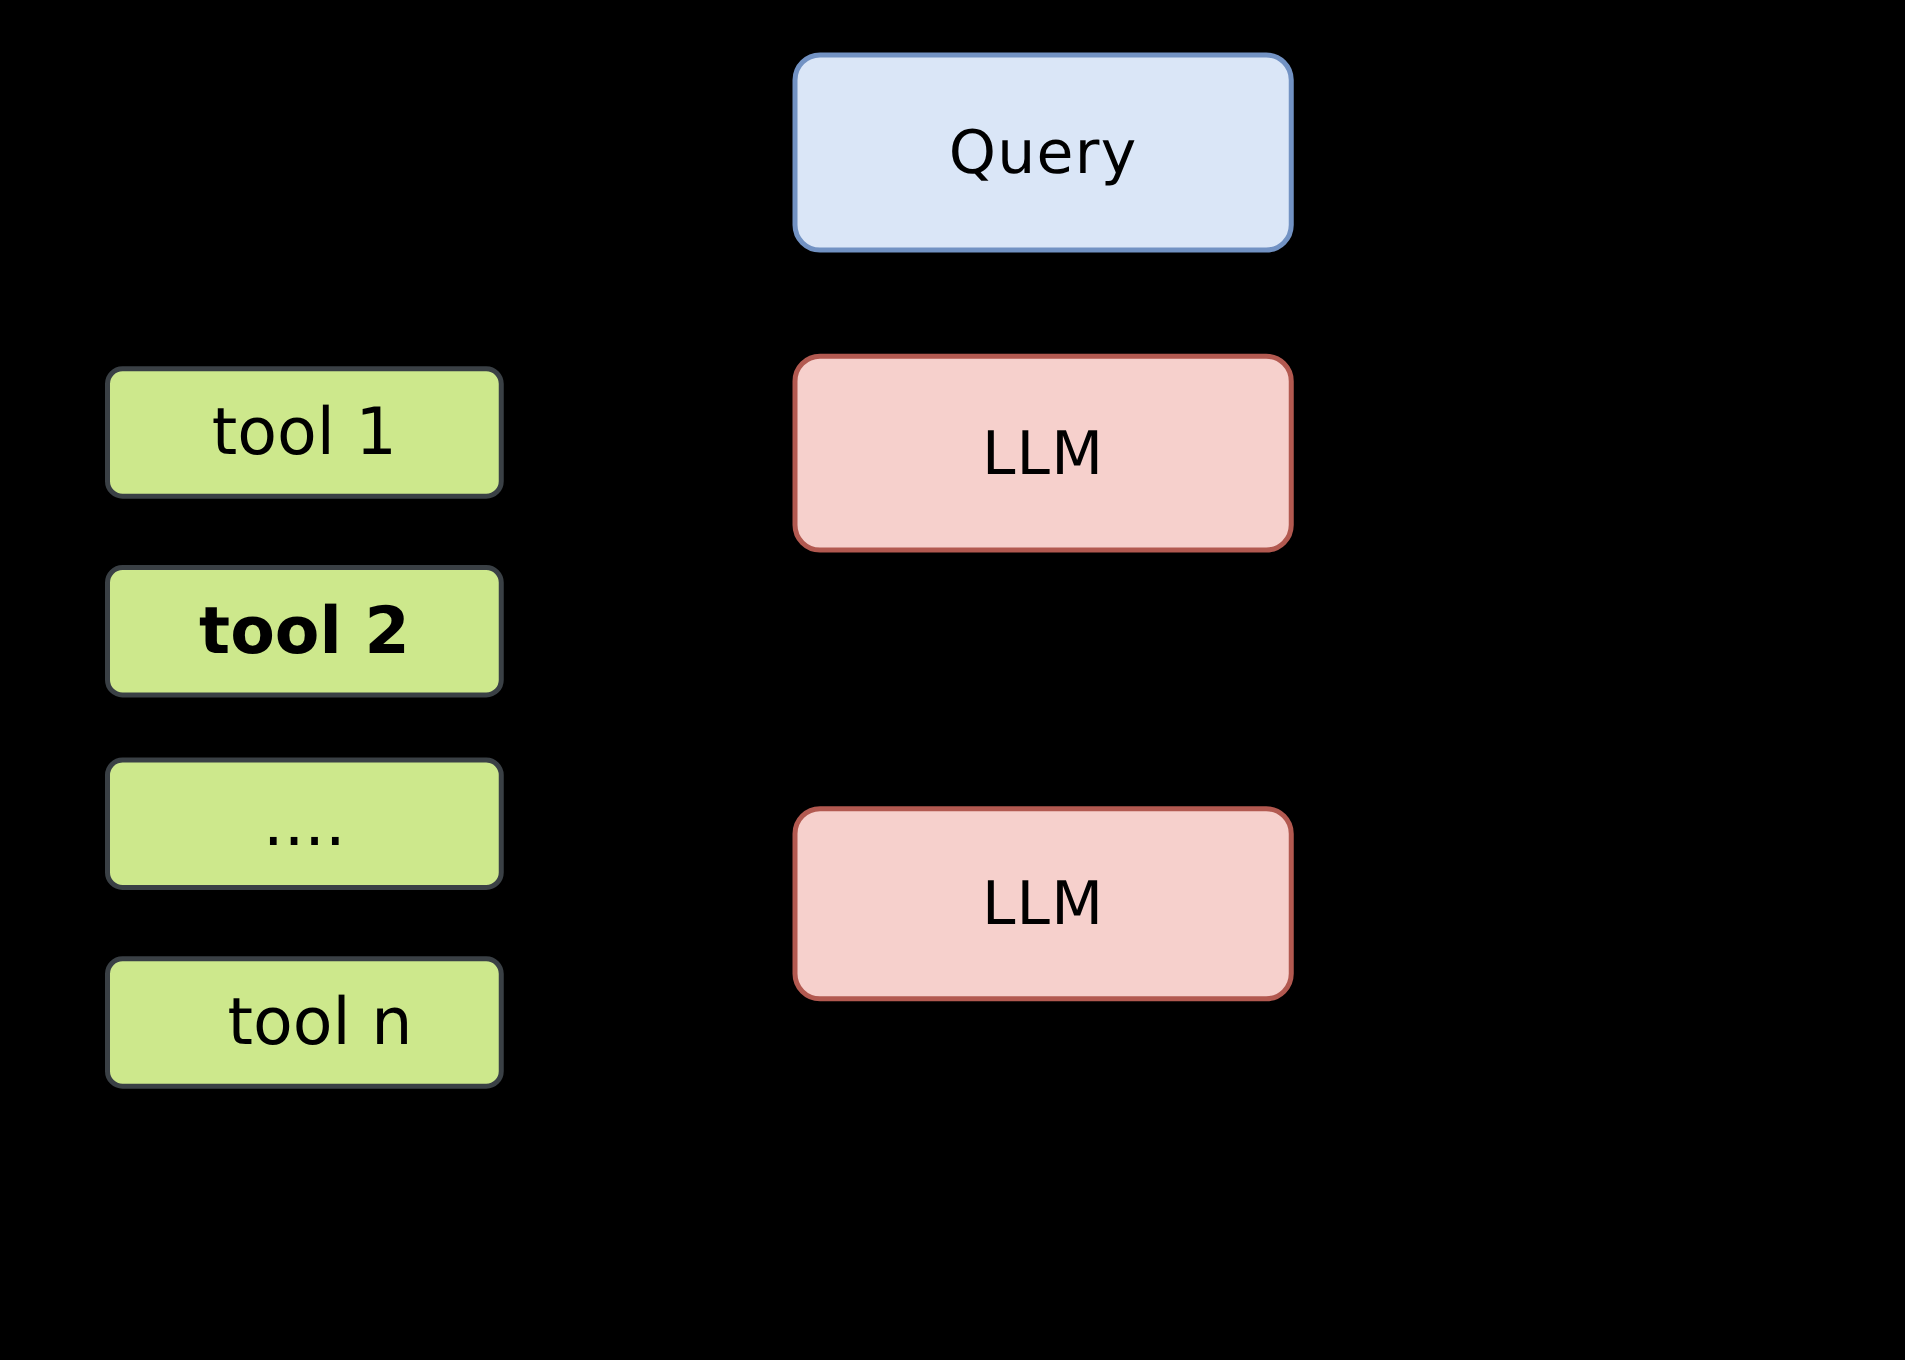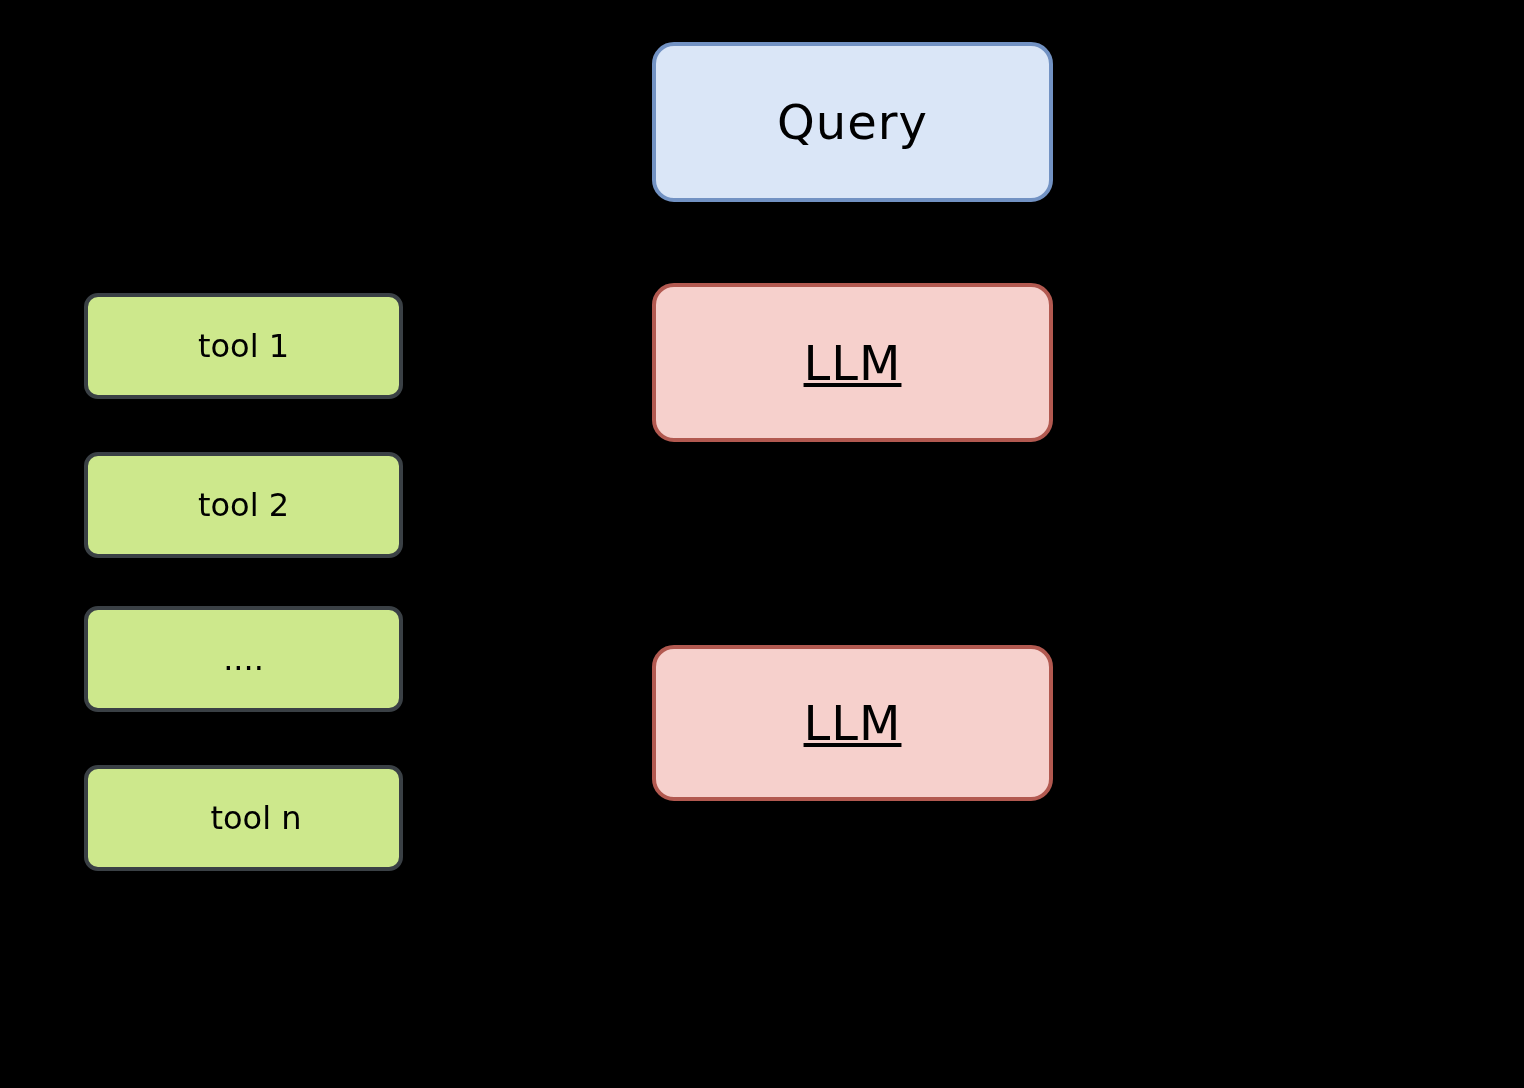--- a/index.html
+++ b/index.html
@@ -21,52 +21,51 @@
     display: flex;
     align-items: center;
     justify-content: center;
     color: var(--text, #000000);
     border-style: solid;
     border-width: 4px;
     text-align: center;
   }
   
   .flow {
-    left: 652px;
+    left: 634px;
     width: 401px;
     height: 160px;
     border-radius: 22px;
     font-size: 48px;
     letter-spacing: 1px;
   }
   .blue {
     background: var(--blue-fill, #dae6f7);
     border-color: var(--blue-stroke, #7292c3);
   }
   .red {
     background: var(--red-fill, #f6d0cc);
     border-color: var(--red-stroke, #b25950);
-    text-decoration: underline;
   }
   
   .tool {
     left: 84px;
     width: 319px;
     height: 106px;
     border-radius: 14px;
-    font-size: 32px;
+    font-size: 52px;
     background: var(--green-fill, #cde88c);
     border-color: var(--green-stroke, #3a4045);
   }
   .node-query  { top: 42px;  }
   .node-llm-1  { top: 283px; height: 159px; }
   .node-llm-2  { top: 645px; height: 156px; }
   .node-answer { top: 880px; }
   .tool-1    { top: 293px; }
-  .tool-2    { top: 452px; }
+  .tool-2    { top: 452px; font-weight: bold; }
   .tool-dots { top: 606px; }
   .tool-n    { top: 765px; padding-left: 25px; }
   .label { pointer-events: none; }
 </style>
 </head>
 <body>
 
 <div class="canvas">
 
   <div class="node tool tool-1">

